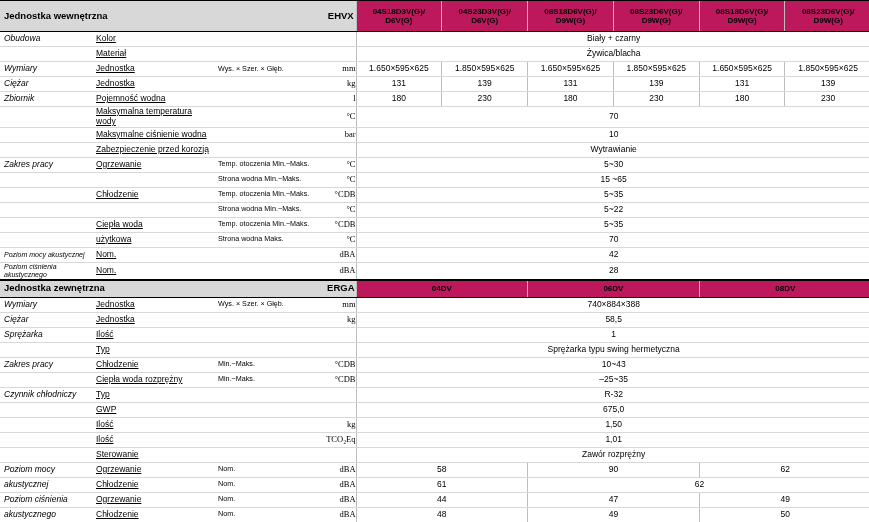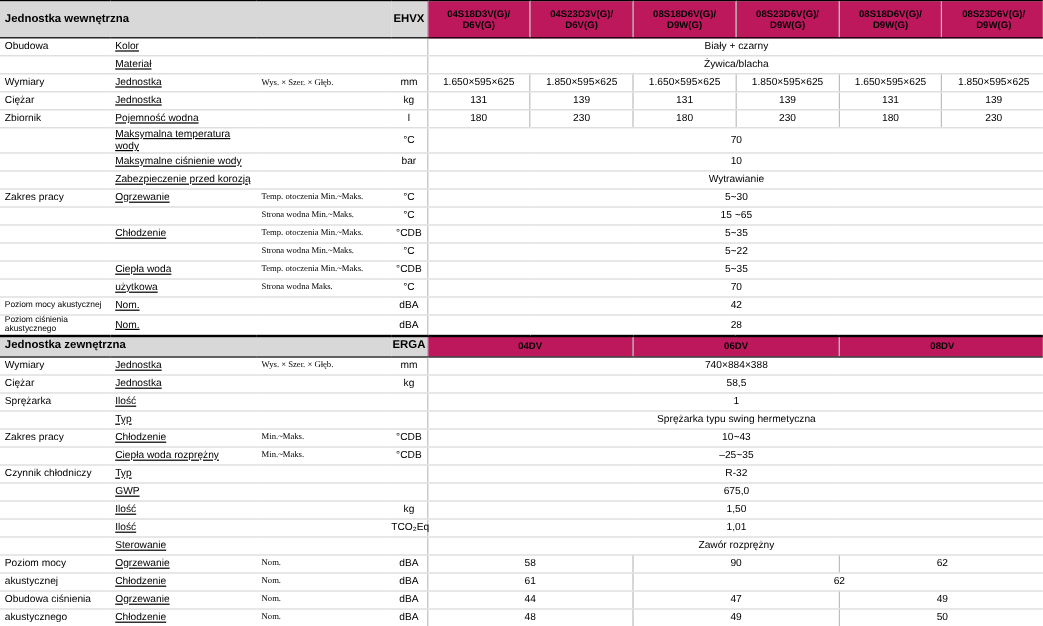--- a/index.html
+++ b/index.html
@@ -49,24 +49,24 @@
   .hdr {
     background: #d8d8d8;
     font-weight: bold;
     font-size: 9.5px;
   }
   .hdr-sub {
     background: #be185d;
     font-weight: bold;
     font-size: 8.5px;
   }
-  .c1 { width: 92px; text-align: left; padding-left: 4px; }
+  .c1 { width: 92px; text-align: left; padding-left: 4px; font-style: italic; }
   .c2 { width: 122px; text-align: left; padding-left: 4px; text-decoration: underline; }
-  .c3 { width: 112px; text-align: left; padding-left: 4px; font-family: Liberation Serif, serif; }
-  .c4 { width: 30px; text-align: center; }
+  .c3 { width: 112px; text-align: left; padding-left: 4px; }
+  .c4 { width: 30px; text-align: right; font-family: Liberation Serif, serif; }
   .cv { width: 85.8px; }
   .lbl-small { font-size: 7.2px; }
   .lbl-tiny { font-size: 7px; }
   .model-hdr {
     font-size: 8px;
     font-weight: bold;
     line-height: 1.15;
   }
   .left { text-align: left; padding-left: 4px; }
 </style>
@@ -151,21 +151,21 @@
         </tr>
         <tr>
           <td class="c1 left thin-bot"></td>
           <td class="c2 left thin-bot">Maksymalna temperatura wody</td>
           <td class="c3 left lbl-small thin-bot"></td>
           <td class="c4 thin-bot">°C</td>
           <td class="cv thin-bot vline-l" colspan="6">70</td>
         </tr>
         <tr>
           <td class="c1 left thin-bot"></td>
-          <td class="c2 left thin-bot">Maksymalne ciśnienie wody</td>
+          <td class="c2 left thin-bot">Maksymalne ciśnienie wodna</td>
           <td class="c3 left lbl-small thin-bot"></td>
           <td class="c4 thin-bot">bar</td>
           <td class="cv thin-bot vline-l" colspan="6">10</td>
         </tr>
         <tr>
           <td class="c1 left thin-bot"></td>
           <td class="c2 left thin-bot">Zabezpieczenie przed korozją</td>
           <td class="c3 left lbl-small thin-bot"></td>
           <td class="c4 thin-bot"></td>
           <td class="cv thin-bot vline-l" colspan="6">Wytrawianie</td>
@@ -335,21 +335,21 @@
         </tr>
         <tr>
           <td class="c1 left thin-bot">akustycznej</td>
           <td class="c2 left thin-bot">Chłodzenie</td>
           <td class="c3 left lbl-small thin-bot">Nom.</td>
           <td class="c4 thin-bot">dBA</td>
           <td class="cv thin-bot vline-l" colspan="1">61</td>
           <td class="cv thin-bot vline-l" colspan="2">62</td>
         </tr>
         <tr>
-          <td class="c1 left thin-bot">Obudowa ciśnienia</td>
+          <td class="c1 left thin-bot">Poziom ciśnienia</td>
           <td class="c2 left thin-bot">Ogrzewanie</td>
           <td class="c3 left lbl-small thin-bot">Nom.</td>
           <td class="c4 thin-bot">dBA</td>
           <td class="cv thin-bot vline-l">44</td>
           <td class="cv thin-bot vline-l">47</td>
           <td class="cv thin-bot vline-l">49</td>
         </tr>
         <tr>
           <td class="c1 left thin-bot">akustycznego</td>
           <td class="c2 left thin-bot">Chłodzenie</td>

